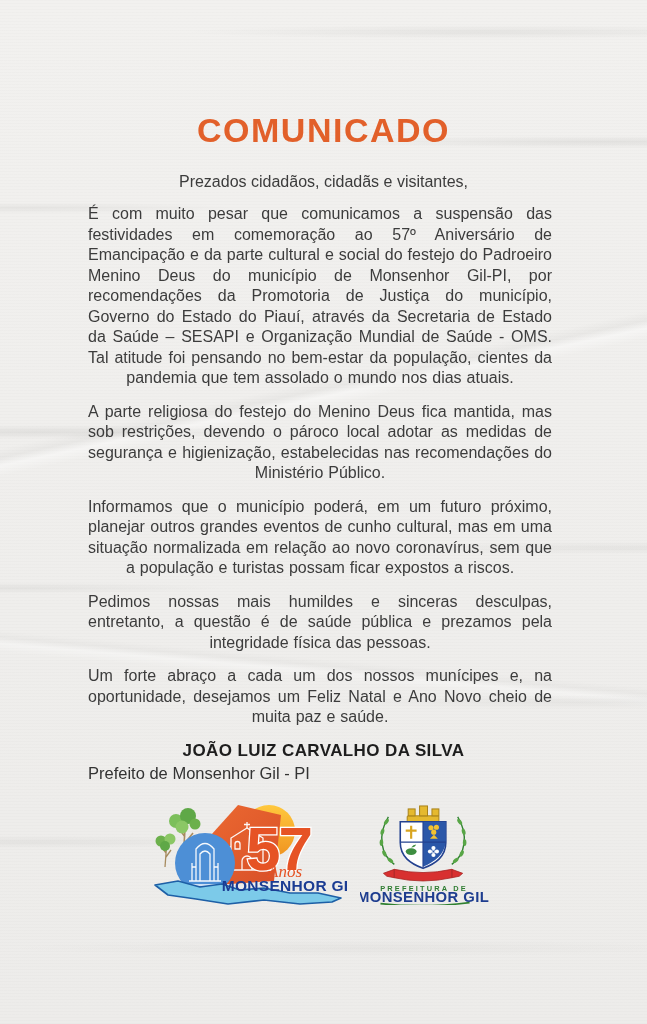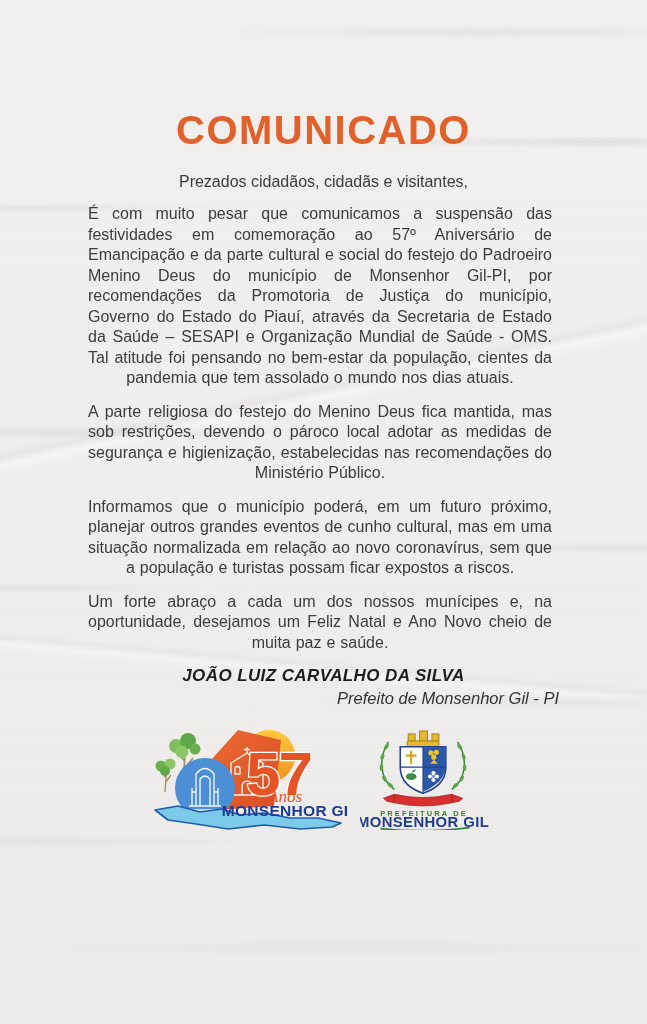--- a/index.html
+++ b/index.html
@@ -22,60 +22,61 @@
       radial-gradient(420px 10px at 92% 702px, rgba(95,95,92,.06), transparent 70%),
       radial-gradient(340px 9px at 5% 842px, rgba(95,95,92,.07), transparent 70%),
       radial-gradient(500px 12px at 55% 948px, rgba(95,95,92,.05), transparent 70%),
       linear-gradient(168deg, transparent 38.6%, rgba(0,0,0,.03) 39.4%, rgba(255,255,255,.4) 40.1%, transparent 41%),
       linear-gradient(185deg, transparent 63.6%, rgba(0,0,0,.025) 64.2%, rgba(255,255,255,.35) 64.8%, transparent 65.6%),
       repeating-linear-gradient(180deg, rgba(0,0,0,.012) 0 1px, rgba(255,255,255,.025) 1px 2px, transparent 2px 3px),
       linear-gradient(180deg,#f2f1ef,#edecea);
   }
   .title{
     margin:0 0 16px 0;text-align:center;
-    font-size:40px;line-height:52px;font-weight:700;letter-spacing:1.5px;
+    font-size:34px;line-height:52px;font-weight:700;letter-spacing:1.5px;
     color:#e2602a;
   }
   .greeting{
     margin:12px 0 12px 0;text-align:center;
     font-size:16px;line-height:20px;color:#3c3c3c;
   }
   .para{
     margin:0 7px 13px 0;
     font-size:16px;line-height:20.5px;color:#3c3c3c;
     text-align:justify;text-align-last:center;-moz-text-align-last:center;
     word-spacing:.5px;
   }
   .sig-name{
     margin:13px 0 2px 0;text-align:center;
-    font-size:17px;line-height:20px;font-weight:700;letter-spacing:.4px;color:#1d1d1d;font-style:italic;
+    font-size:17px;line-height:20px;font-weight:700;letter-spacing:.4px;color:#1d1d1d;
   }
   .sig-role{
-    margin:0 0 14px 0;text-align:right;
-    font-size:16.5px;line-height:20px;color:#333;font-style:italic;
+    margin:0 0 14px 0;text-align:left;
+    font-size:16.5px;line-height:20px;color:#333;
   }
   .logos{
     display:flex;justify-content:center;align-items:flex-end;gap:12px;margin-top:2px;
   }
   svg text{font-family:"Liberation Sans",sans-serif;}
   .script-text{font-family:"Liberation Serif",serif;font-style:italic;}
 </style>
 </head>
 <body>
 
 <div class="page">
 
   <h1 class="title">COMUNICADO</h1>
 
   <p class="greeting">Prezados cidadãos, cidadãs e visitantes,</p>
 
   <div>
     <p class="para">É com muito pesar que comunicamos a suspensão das festividades em comemoração ao 57º Aniversário de Emancipação e da parte cultural e social do festejo do Padroeiro Menino Deus do município de Monsenhor Gil-PI, por recomendações da Promotoria de Justiça do município, Governo do Estado do Piauí, através da Secretaria de Estado da Saúde – SESAPI e Organização Mundial de Saúde - OMS. Tal atitude foi pensando no bem-estar da população, cientes da pandemia que tem assolado o mundo nos dias atuais.</p>
     <p class="para">A parte religiosa do festejo do Menino Deus fica mantida, mas sob restrições, devendo o pároco local adotar as medidas de segurança e higienização, estabelecidas nas recomendações do Ministério Público.</p>
     <p class="para">Informamos que o município poderá, em um futuro próximo, planejar outros grandes eventos de cunho cultural, mas em uma situação normalizada em relação ao novo coronavírus, sem que a população e turistas possam ficar expostos a riscos.</p>
+    <p class="para">Pedimos nossas mais humildes e sinceras desculpas, entretanto, a questão é de saúde pública e prezamos pela integridade física das pessoas.</p>
     <p class="para">Um forte abraço a cada um dos nossos munícipes e, na oportunidade, desejamos um Feliz Natal e Ano Novo cheio de muita paz e saúde.</p>
   </div>
 
   <div>
     <p class="sig-name">JOÃO LUIZ CARVALHO DA SILVA</p>
     <p class="sig-role">Prefeito de Monsenhor Gil - PI</p>
   </div>
 
   <div class="logos">
 

